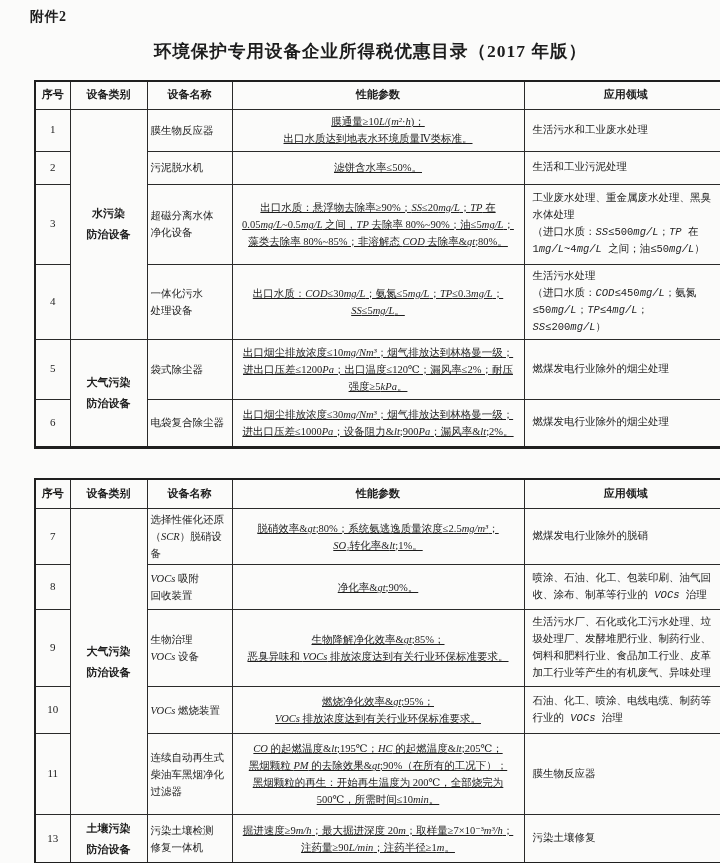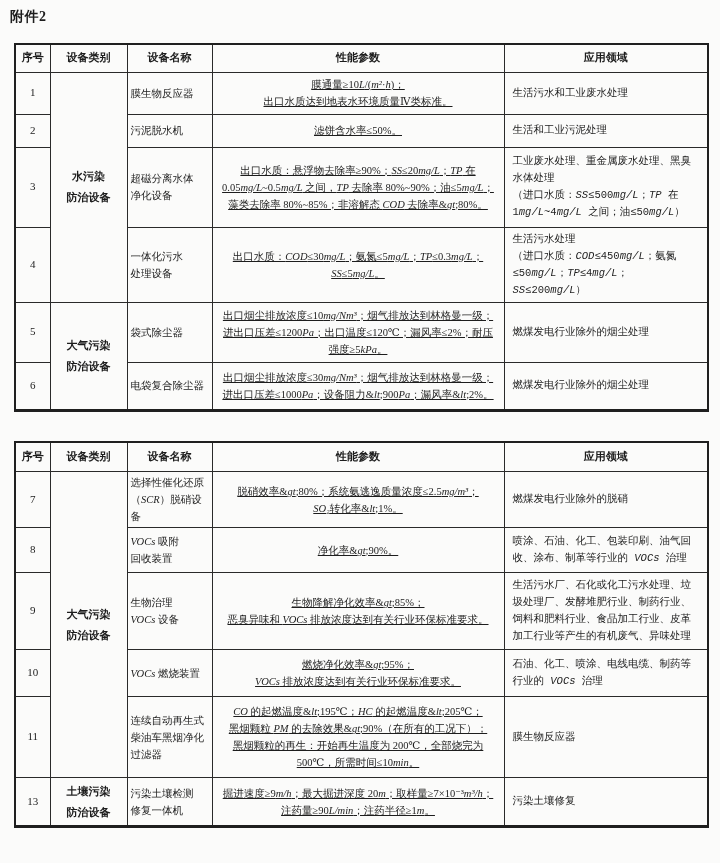--- a/index.html
+++ b/index.html
@@ -4,21 +4,21 @@
 <style>
   * { box-sizing: border-box; }
   html, body { margin: 0; padding: 0; }
   body {
     width: 720px; height: 863px;
     background: #fbfbfa;
     color: #1d1d1d;
     font-family: "Liberation Serif", "DejaVu Serif", serif;
     overflow: hidden;
   }
-  .page { width: 720px; height: 646px; padding: 8px 9px 0 10px; }
+  .page { width: 720px; height: 646px; padding: 8px 9px 0 30px; }
 
   .attachment {
     font-size: 14px; font-weight: bold; letter-spacing: 0.5px;
   }
   .doc-title {
     text-align: center; font-size: 17.5px; font-weight: bold;
     margin-top: 13px; letter-spacing: 1px;
   }
 
   table.catalog {
@@ -50,20 +50,21 @@
   td.c-par  { text-align: center; white-space: pre-line; padding: 3px 8px; text-decoration: underline; }
   td.c-fld  { text-align: left; white-space: pre-line; padding: 3px 8px; font-family: Liberation Mono, monospace; }
   i { font-style: italic; }
 </style>
 </head>
 <body>
 
 <div class="page">
 
   <div class="attachment">附件2</div>
+  <div class="doc-title">环境保护专用设备企业所得税优惠目录（2017 年版）</div>
 
   <table class="catalog" id="table1">
     <colgroup>
       <col style="width:35px">
         <col style="width:77px">
         <col style="width:85px">
         <col style="width:292px">
         <col style="width:204px">
     </colgroup>
     <tbody>

